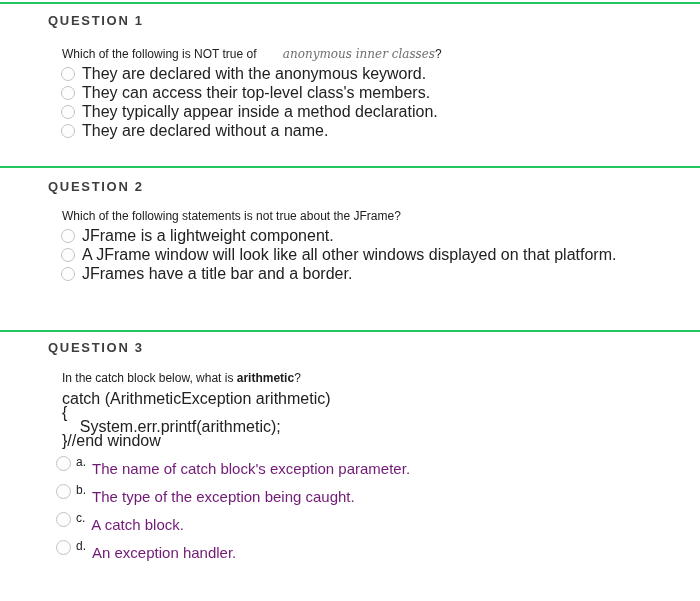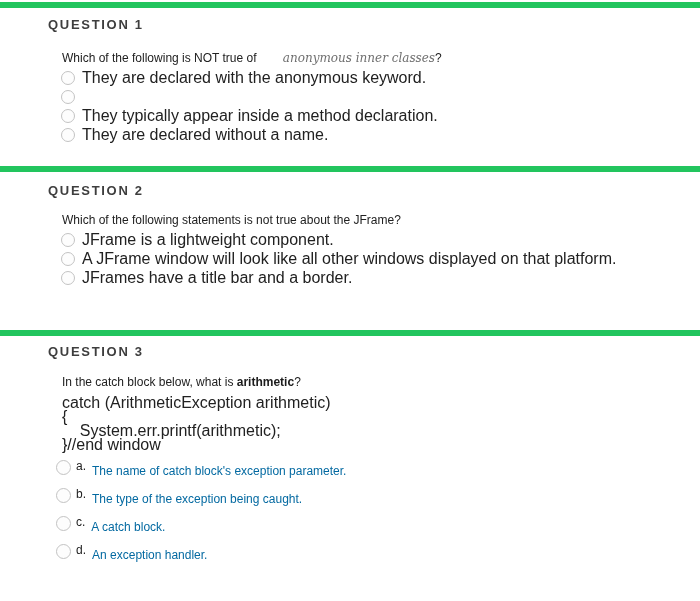--- a/index.html
+++ b/index.html
@@ -3,21 +3,21 @@
 <meta charset="utf-8">
 <style>
   html, body { margin:0; padding:0; }
   body {
     width:700px; height:601px;
     background:#ffffff;
     font-family:"Liberation Sans", sans-serif;
     overflow:hidden;
     -webkit-font-smoothing:antialiased;
   }
-  .section { border-top:6px solid #22c55e; box-sizing:border-box; }
+  .section { border-top:2px solid #22c55e; box-sizing:border-box; }
   .sec1 { margin-top:2px; height:164px; }
   .sec2 { height:164px; }
   .sec3 { height:271px; }
 
   .q-header {
     margin:0; padding:9px 0 0 48px;
     font-size:13px; font-weight:bold;
     color:#3e3e3e; letter-spacing:1.7px;
     line-height:15px;
   }
@@ -55,37 +55,38 @@
   }
 
   .options3 { margin:8px 0 0 56px; }
   .opt3-row { display:flex; align-items:flex-start; height:20px; margin-bottom:8px; cursor:pointer; }
   .radio3 {
     width:13px; height:13px; flex:none;
     border:1px solid #c3c3c3; border-radius:50%;
     background:#fdfdfd; margin:0 5px 0 0;
   }
   .opt3-letter { font-size:12px; color:#212121; margin-right:6px; position:relative; top:-1px; }
-  .opt3-text { font-size:12px; color:#0369a1; margin-top:4px; white-space:nowrap; }
+  .opt3-text { font-size:15px; color:#701a75; margin-top:4px; white-space:nowrap; }
 </style>
 </head>
 <body>
 
 <div>
 
   <section class="section sec1">
     <h2 class="q-header">QUESTION 1</h2>
     <div class="prompt"><span>Which of the following is NOT true of </span><span class="em-serif">anonymous inner classes</span><span>?</span></div>
     <div class="options">
       <label class="opt-row">
         <span class="radio"></span>
         <span class="opt-text">They are declared with the anonymous keyword.</span>
       </label>
       <label class="opt-row">
         <span class="radio"></span>
+        <span class="opt-text">They can access their top-level class's members.</span>
       </label>
       <label class="opt-row">
         <span class="radio"></span>
         <span class="opt-text">They typically appear inside a method declaration.</span>
       </label>
       <label class="opt-row">
         <span class="radio"></span>
         <span class="opt-text">They are declared without a name.</span>
       </label>
     </div>

